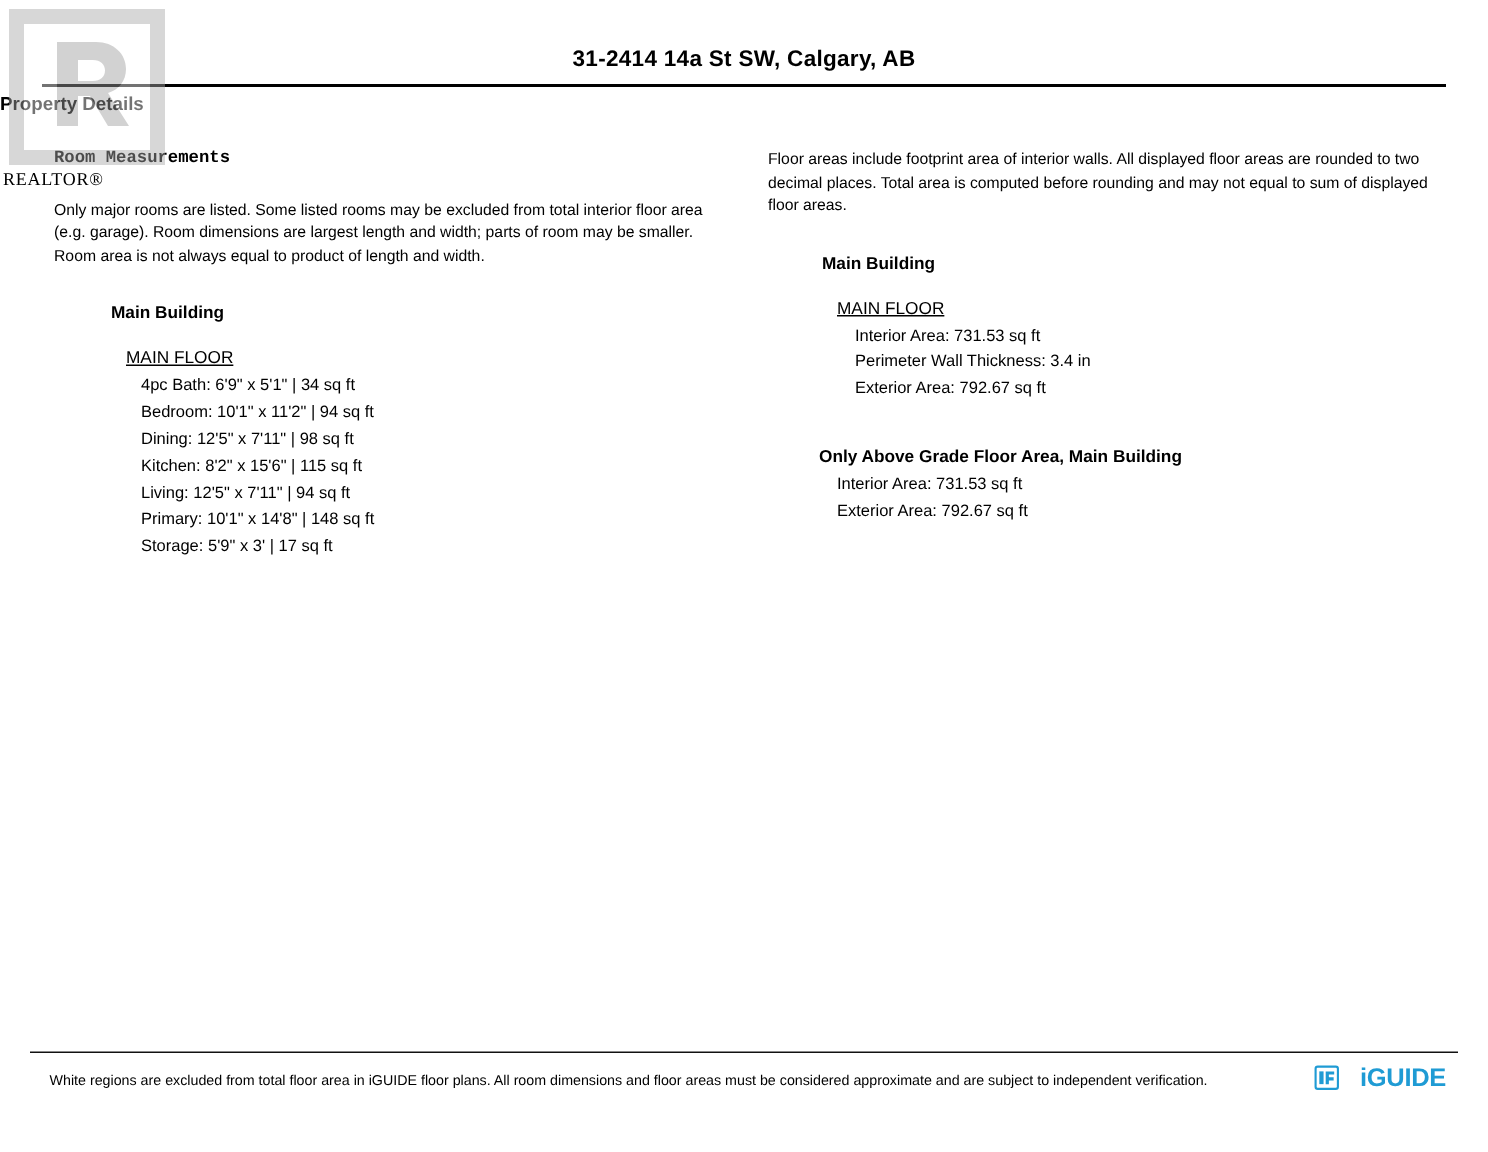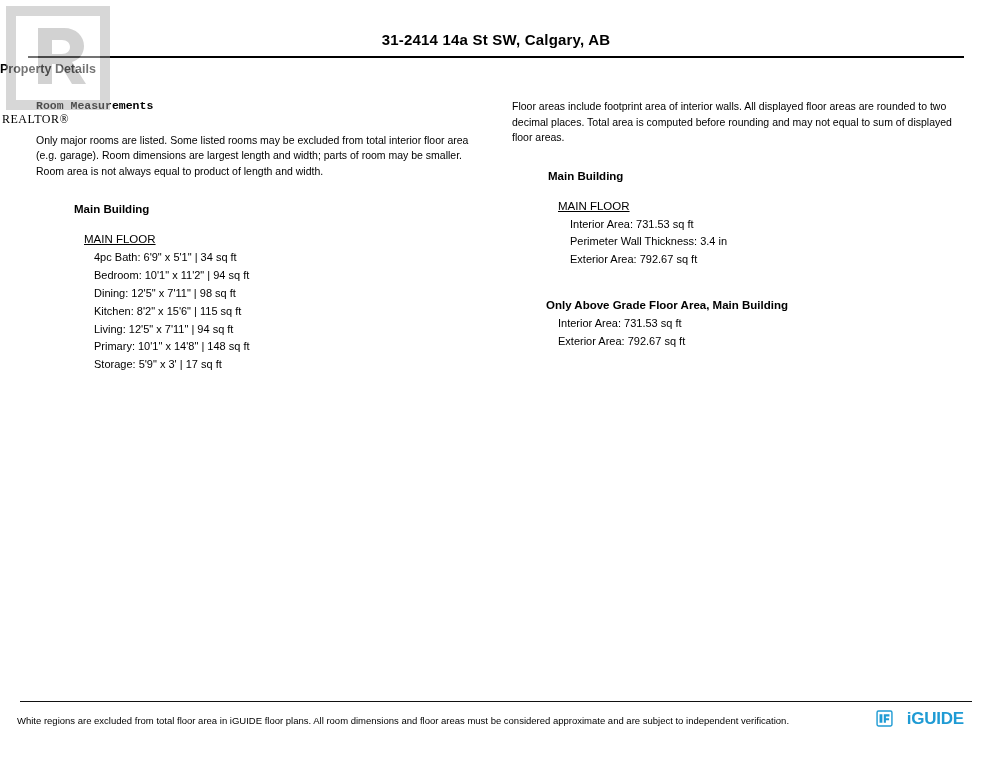--- a/index.html
+++ b/index.html
@@ -152,21 +152,21 @@
   .footer-rule {
     position: absolute;
     left: 20px;
     top: 701px;
     width: 952px;
     height: 1px;
     background: #111111;
   }
   .footer-text {
     position: absolute;
-    left: 17px;
+    left: 33px;
     top: 714px;
     width: 780px;
     font-size: 9.5px;
     line-height: 1.4;
   }
   .footer-logo {
     position: absolute;
     right: 28px;
     top: 710px;
     display: flex;

